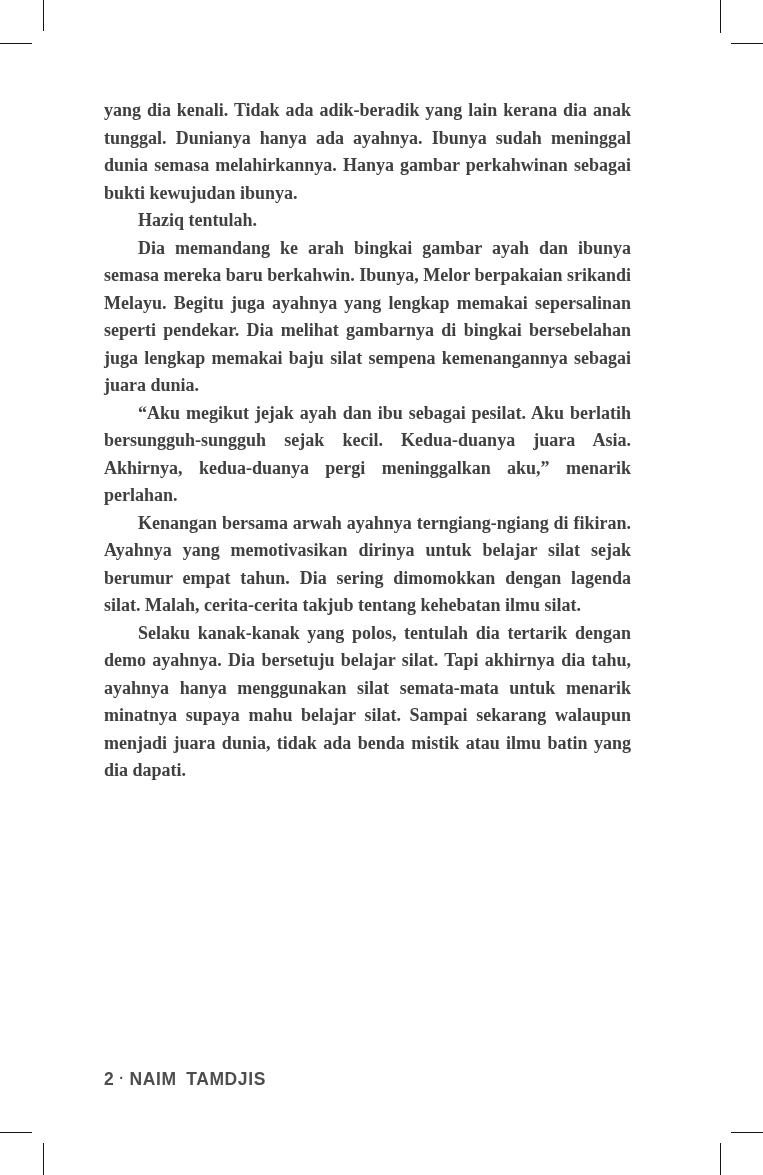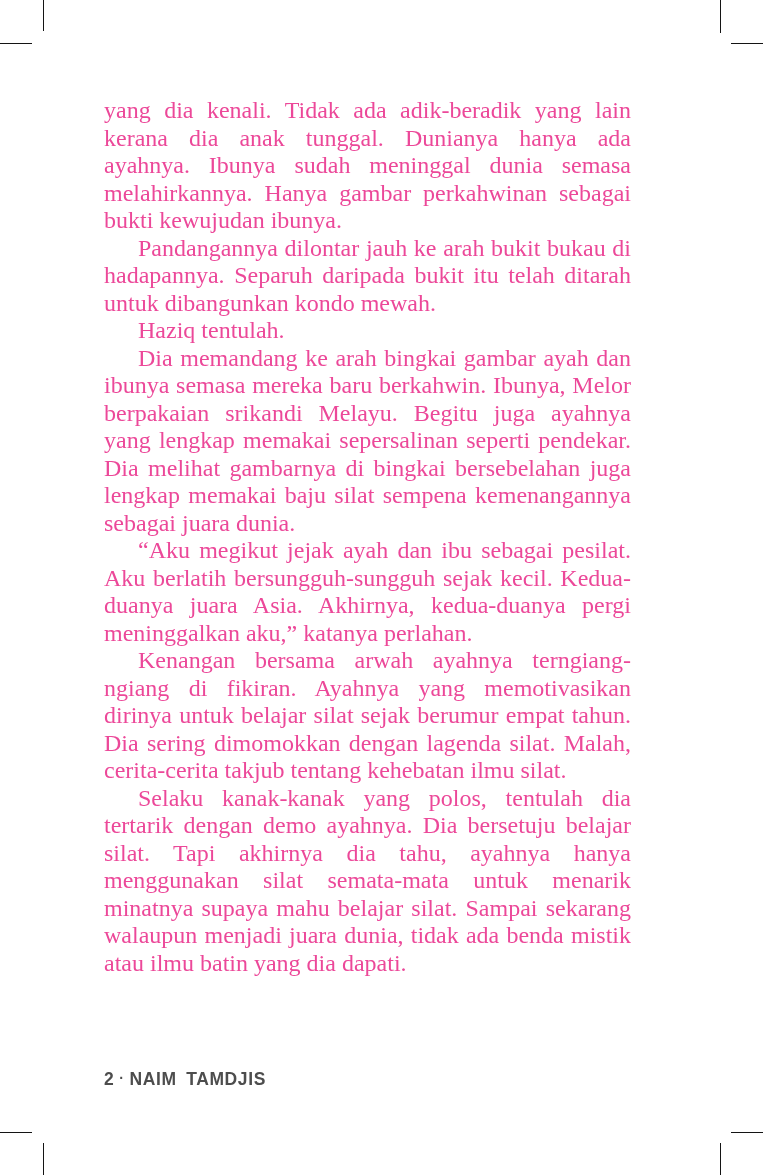--- a/index.html
+++ b/index.html
@@ -29,25 +29,26 @@
   .cm-h-br { left: 731px; top: 1132px; width: 32px; height: 1px;  }
   .cm-v-br { left: 720px; top: 1143px; width: 1px;  height: 32px; }
 
   
   .text-block {
     position: absolute;
     left: 104px;
     top: 97px;
     width: 527px;
     font-family: "Liberation Serif", serif;
-    font-size: 24px;
+    font-size: 18px;
     line-height: 27.5px;
-    color: #ec4899;
+    color: #404040;
     text-align: justify;
     text-justify: inter-word;
+    font-weight: bold;
   }
   .text-block p {
     margin: 0;
     padding: 0;
   }
   .text-block p.indent {
     text-indent: 34px;
   }
 
   
@@ -83,24 +84,23 @@
   <div class="crop-mark cm-h-tl"></div>
   <div class="crop-mark cm-v-tr"></div>
   <div class="crop-mark cm-h-tr"></div>
   <div class="crop-mark cm-h-bl"></div>
   <div class="crop-mark cm-v-bl"></div>
   <div class="crop-mark cm-h-br"></div>
   <div class="crop-mark cm-v-br"></div>
 
   <main class="text-block" id="paragraph-container">
       <p class="">yang dia kenali. Tidak ada adik-beradik yang lain kerana dia anak tunggal. Dunianya hanya ada ayahnya. Ibunya sudah meninggal dunia semasa melahirkannya. Hanya gambar perkahwinan sebagai bukti kewujudan ibunya.</p>
-      <p class="indent">Pandangannya dilontar jauh ke arah bukit bukau di hadapannya. Separuh daripada bukit itu telah ditarah untuk dibangunkan kondo mewah.</p>
       <p class="indent">Haziq tentulah.</p>
       <p class="indent">Dia memandang ke arah bingkai gambar ayah dan ibunya semasa mereka baru berkahwin. Ibunya, Melor berpakaian srikandi Melayu. Begitu juga ayahnya yang lengkap memakai sepersalinan seperti pendekar. Dia melihat gambarnya di bingkai bersebelahan juga lengkap memakai baju silat sempena kemenangannya sebagai juara dunia.</p>
-      <p class="indent">“Aku megikut jejak ayah dan ibu sebagai pesilat. Aku berlatih bersungguh-sungguh sejak kecil. Kedua-duanya juara Asia. Akhirnya, kedua-duanya pergi meninggalkan aku,” katanya perlahan.</p>
+      <p class="indent">“Aku megikut jejak ayah dan ibu sebagai pesilat. Aku berlatih bersungguh-sungguh sejak kecil. Kedua-duanya juara Asia. Akhirnya, kedua-duanya pergi meninggalkan aku,” menarik perlahan.</p>
       <p class="indent">Kenangan bersama arwah ayahnya terngiang-ngiang di fikiran. Ayahnya yang memotivasikan dirinya untuk belajar silat sejak berumur empat tahun. Dia sering dimomokkan dengan lagenda silat. Malah, cerita-cerita takjub tentang kehebatan ilmu silat.</p>
       <p class="indent">Selaku kanak-kanak yang polos, tentulah dia tertarik dengan demo ayahnya. Dia bersetuju belajar silat. Tapi akhirnya dia tahu, ayahnya hanya menggunakan silat semata-mata untuk menarik minatnya supaya mahu belajar silat. Sampai sekarang walaupun menjadi juara dunia, tidak ada benda mistik atau ilmu batin yang dia dapati.</p>
     </main>
 
   <footer class="running-footer">
     <span class="pagenum">2</span><span class="sep">·</span><span class="author">NAIM TAMDJIS</span>
   </footer>
 
 </div>
 

